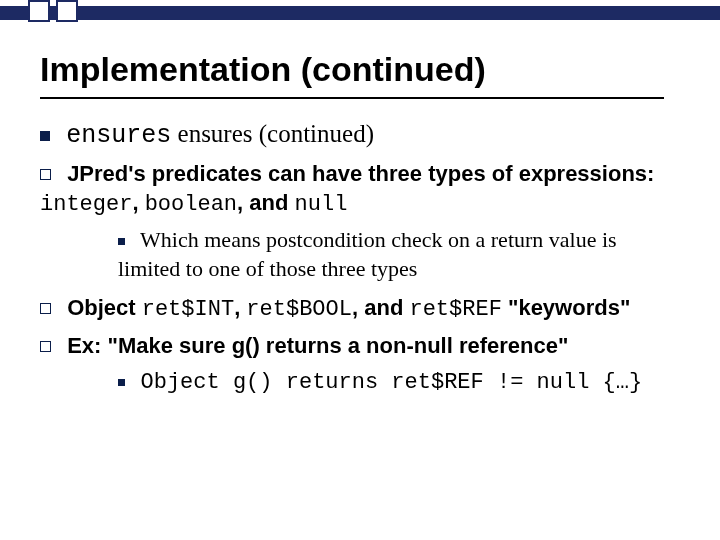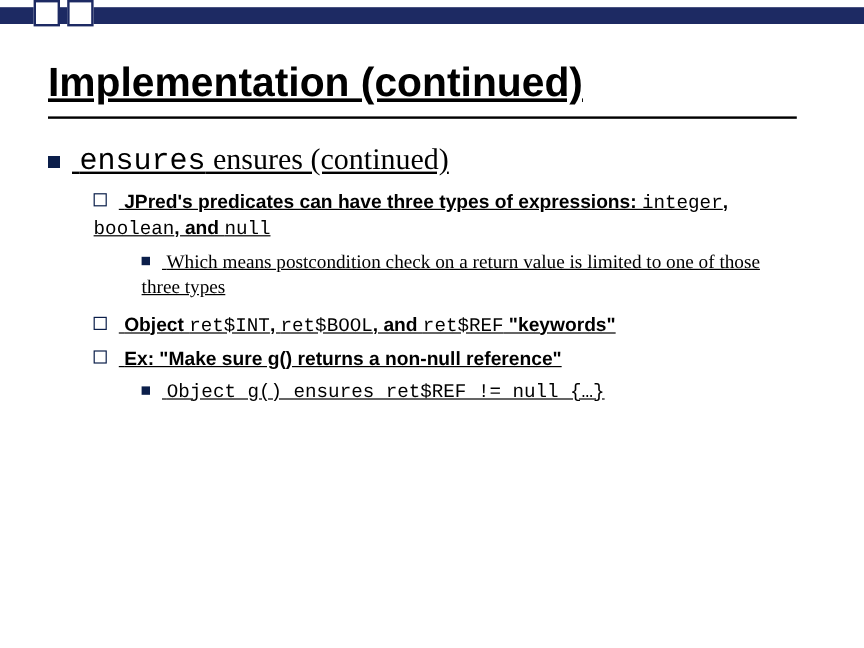--- a/index.html
+++ b/index.html
@@ -27,21 +27,20 @@
     display: flex;
   }
   .top-bar .box {
     width: 18px; height: 18px;
     background: #fff;
     border: 2px solid #1d2a63;
     margin-right: 6px;
   }
   .slide {
     padding: 18px 56px 0 40px;
-    text-decoration: underline;
   }
   .title {
     font-family: Arial, Helvetica, sans-serif;
     font-weight: 700;
     font-size: 34px;
     margin: 4px 0 8px 0;
   }
   .rule {
     border: 0;
     border-top: 2px solid #000;
@@ -67,22 +66,22 @@
   }
   .sq-small::before {
     content: "";
     display: inline-block;
     width: 7px; height: 7px;
     background: #0b1e4a;
     margin-right: 10px;
     vertical-align: 2px;
   }
   .lvl1 { font-size: 25px; line-height: 1.35; margin-bottom: 6px; }
-  .lvl2 { font-size: 16px; line-height: 1.35; margin-left: 38px; margin-bottom: 6px; }
-  .lvl3 { font-size: 16px; line-height: 1.3; margin-left: 78px; margin-bottom: 10px; }
+  .lvl2 { font-size: 22px; line-height: 1.35; margin-bottom: 6px; }
+  .lvl3 { font-size: 22px; line-height: 1.3; margin-left: 78px; margin-bottom: 10px; }
   .bold-sans { font-family: Arial, Helvetica, sans-serif; font-weight: 700; }
   .code { font-family: "Courier New", Courier, monospace; }
   .lvl2.bold-sans .code { font-weight: 400; }
 </style>
 </head>
 <body>
 
 <div class="top-bar">
   <div class="stripe"></div>
   <div class="boxes">
@@ -110,16 +109,16 @@
 
     <li class="lvl2 sq-open bold-sans">
       <span>Object </span><span class="code">ret$INT</span><span>, </span><span class="code">ret$BOOL</span><span>, and </span><span class="code">ret$REF</span><span> "keywords"</span>
     </li>
 
     <li class="lvl2 sq-open bold-sans">
       <span>Ex: "Make sure g() returns a non-null reference"</span>
     </li>
 
     <li class="lvl3 sq-small">
-      <span class="code">Object g() ensures ret$REF != null {…}</span>
+      <span class="code">Object g() returns ret$REF != null {…}</span>
     </li>
   </ul>
 </div>
 
 </body></html>

